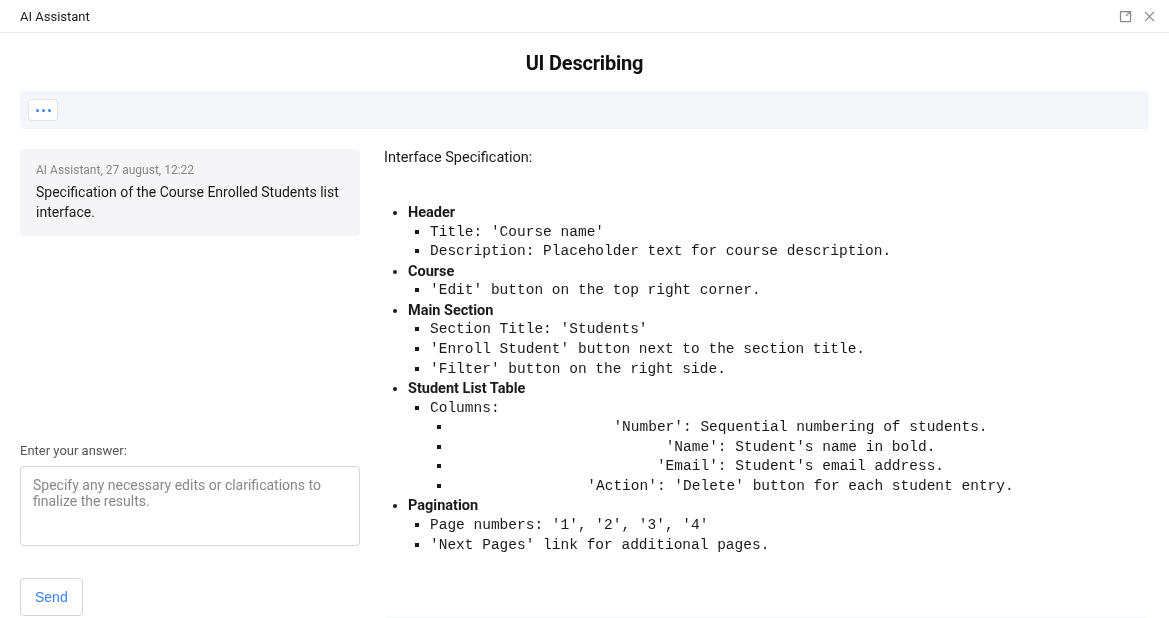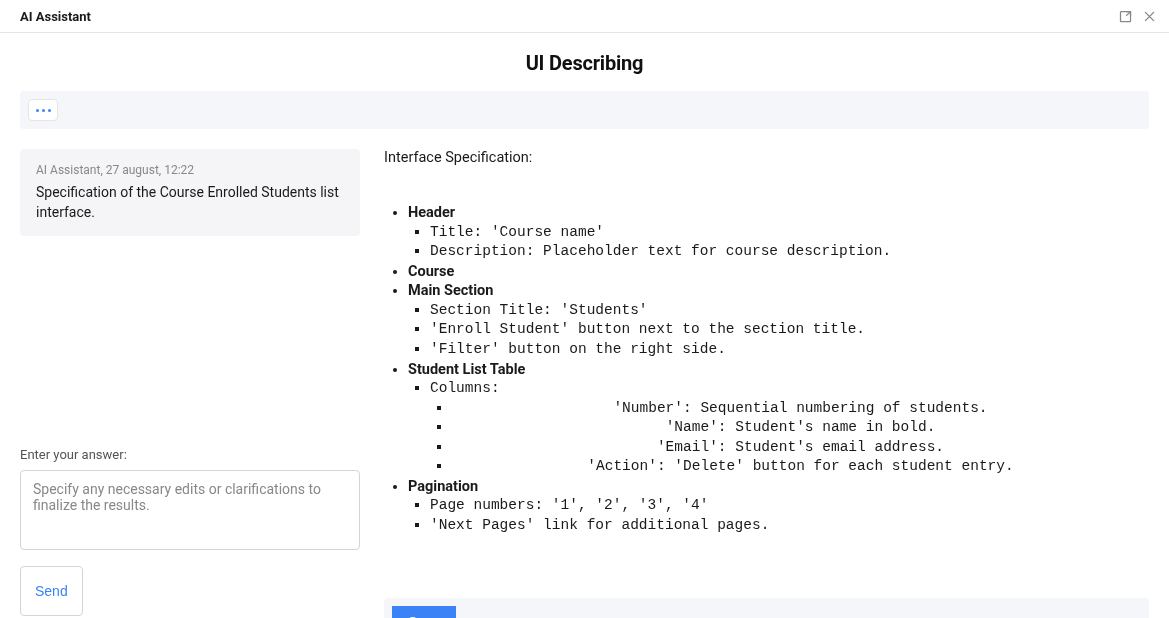--- a/index.html
+++ b/index.html
@@ -16,21 +16,21 @@
       height: 33px;
       border-bottom: 1px solid #e5e5e5;
       display: flex;
       align-items: center;
       justify-content: space-between;
       padding: 0 12px 0 20px;
     }
     .titlebar-title {
       font-size: 13px;
       color: #1a1a1a;
-      font-weight: 700;
+      font-weight: 400;
     }
     .titlebar-actions {
       display: flex;
       gap: 8px;
       align-items: center;
     }
     .titlebar-icon {
       width: 16px;
       height: 16px;
       color: #888;
@@ -105,22 +105,22 @@
       font-size: 14px;
       font-family: inherit;
       color: #333;
       resize: none;
       outline: none;
     }
     .answer-textarea::placeholder {
       color: #888;
     }
     .send-btn {
-      margin-top: 12px;
-      padding: 16px 14px;
+      margin-top: 28px;
+      padding: 10px 14px;
       background: #fff;
       border: 1px solid #d4d4d8;
       border-radius: 4px;
       font-size: 14px;
       color: #3b82f6;
       cursor: pointer;
     }
     .save-bar {
       margin-top: auto;
       background: #f5f6fa;
@@ -223,20 +223,23 @@
     <ul class="level1">
       <li>
         <span class="head">Header</span>
         <ul class="level2">
           <li>Title: 'Course name'</li>
           <li>Description: Placeholder text for course description.</li>
         </ul>
       </li>
       <li>
         <span class="head">Course</span>
+        <ul class="level2">
+          <li>'Edit' button on the top right corner.</li>
+        </ul>
       </li>
       <li>
         <span class="head">Main Section</span>
         <ul class="level2">
           <li>Section Title: 'Students'</li>
           <li>'Enroll Student' button next to the section title.</li>
           <li>'Filter' button on the right side.</li>
         </ul>
       </li>
       <li>

